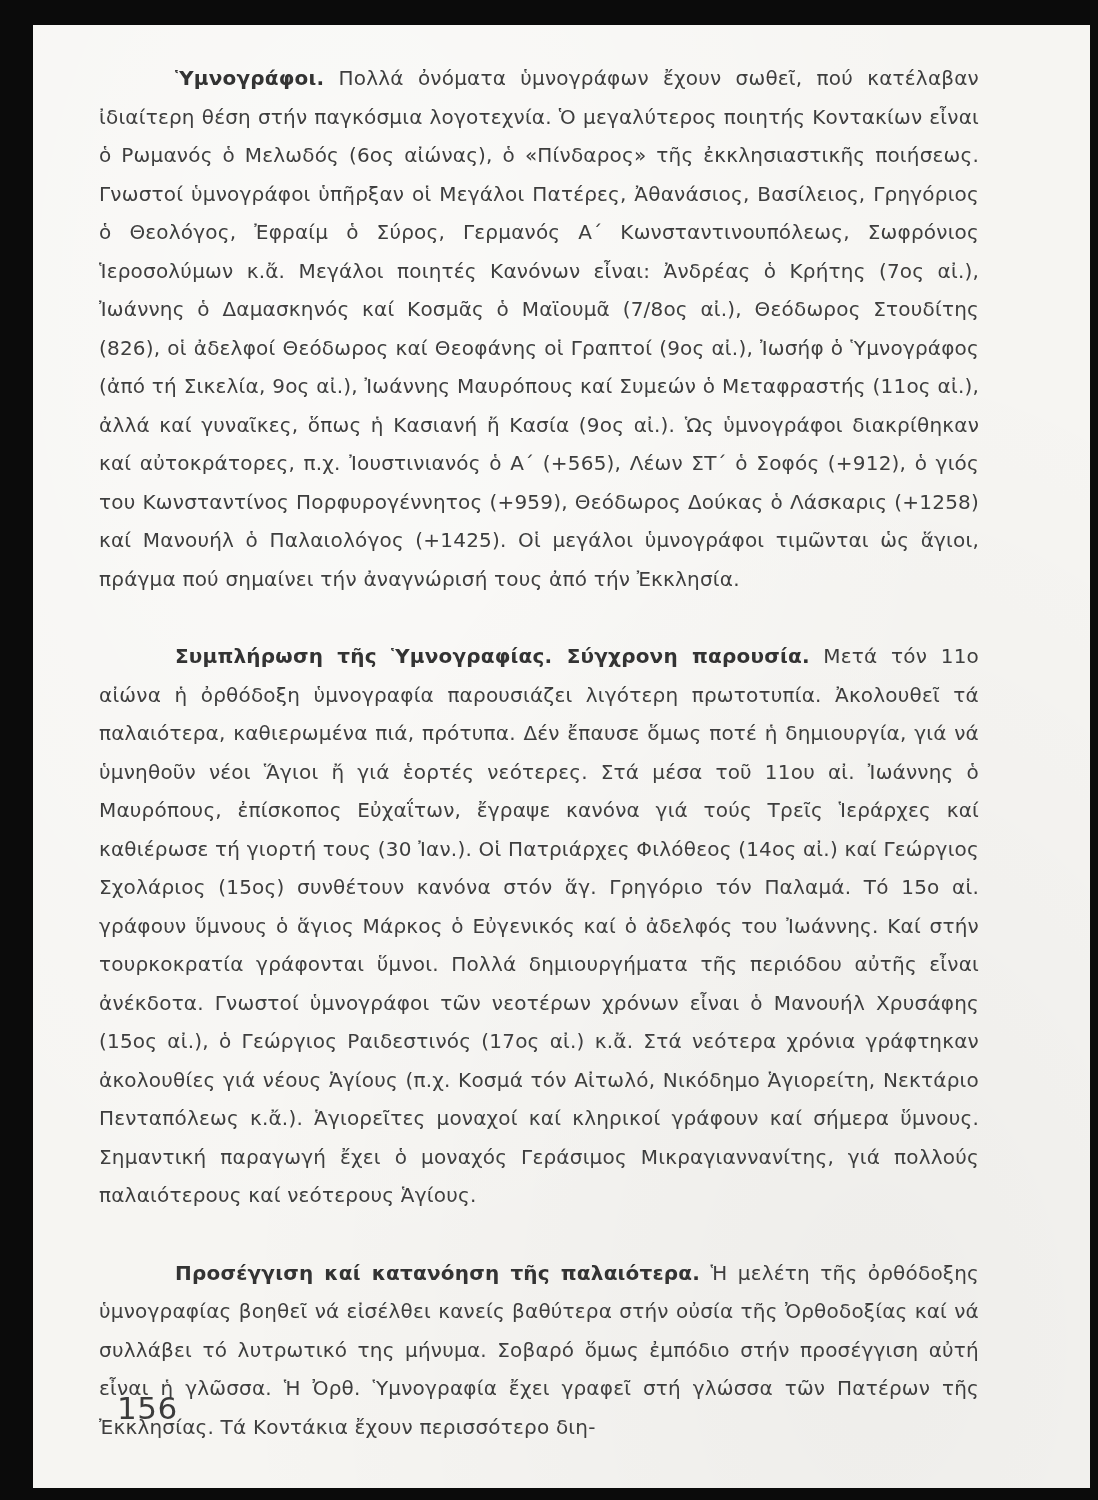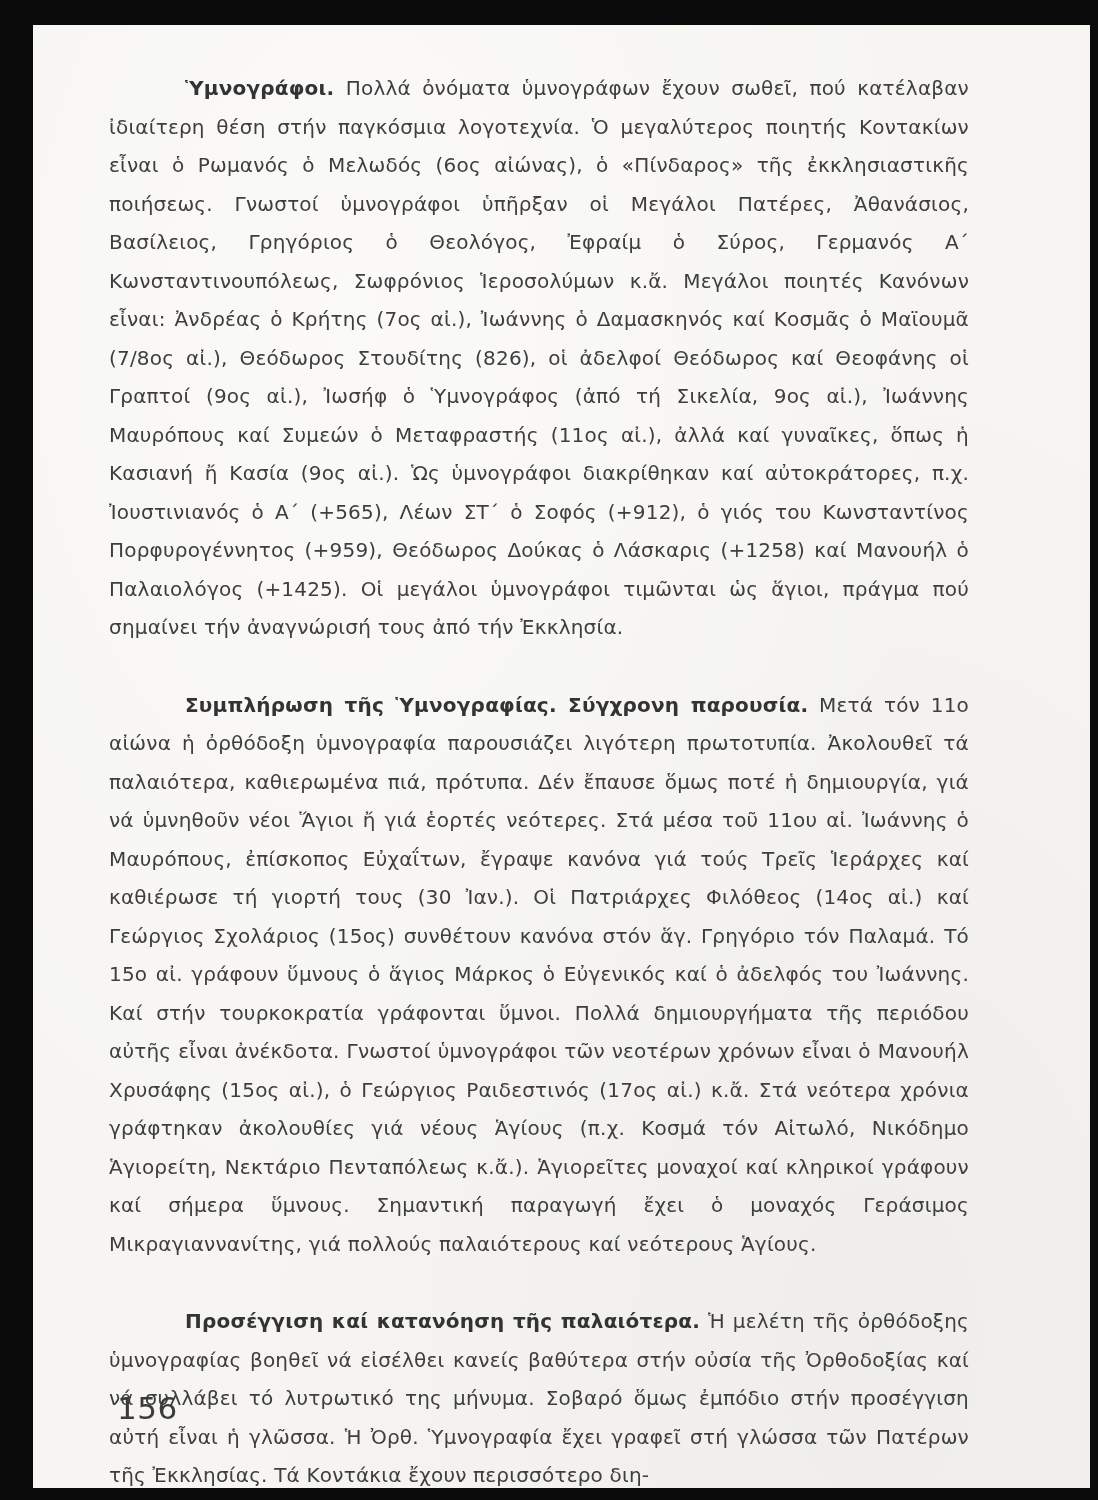--- a/index.html
+++ b/index.html
@@ -30,21 +30,21 @@
     left: 66px;
     top: 34px;
     width: 880px;
     color: #3e3e3e;
     font-size: 20px;
     line-height: 38.5px;
     text-align: justify;
     letter-spacing: 0.2px;
   }
   p.para {
-    margin: 10px;
+    margin: 0;
     text-indent: 76px;
   }
   p.para + p.para {
     margin-top: 39px;
   }
   .lead {
     font-weight: bold;
     color: #333333;
   }
   .page-number {

